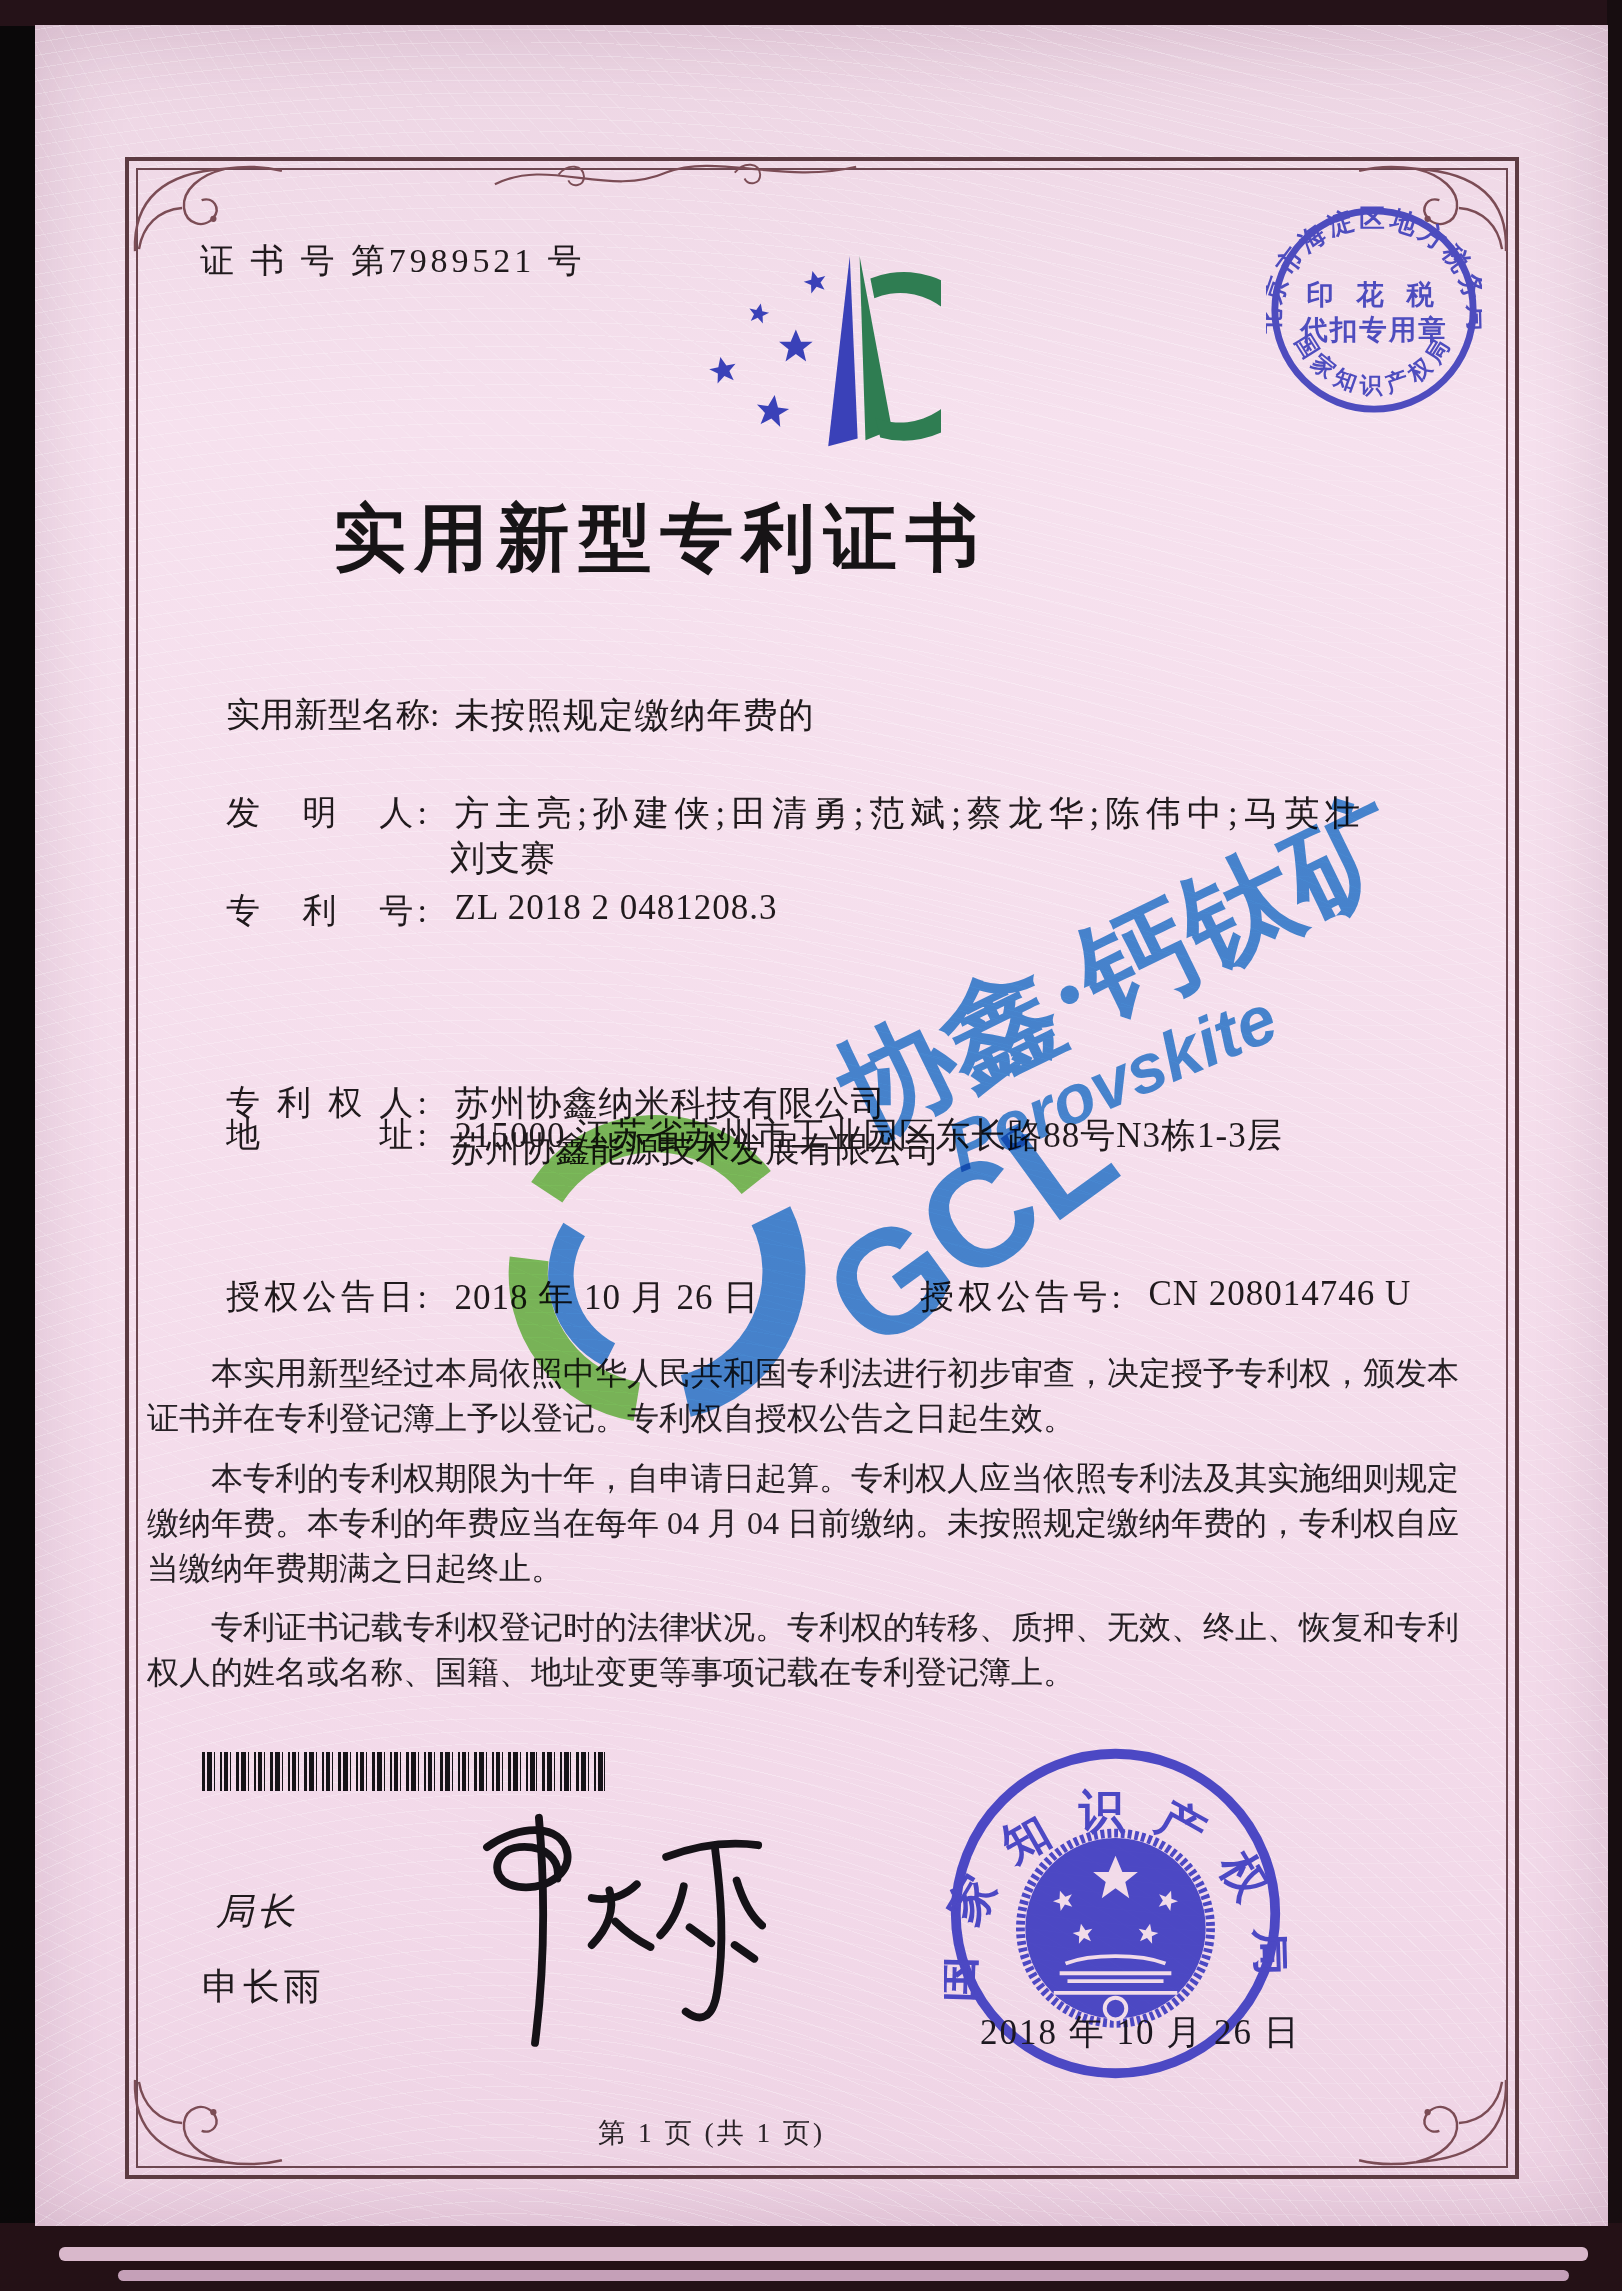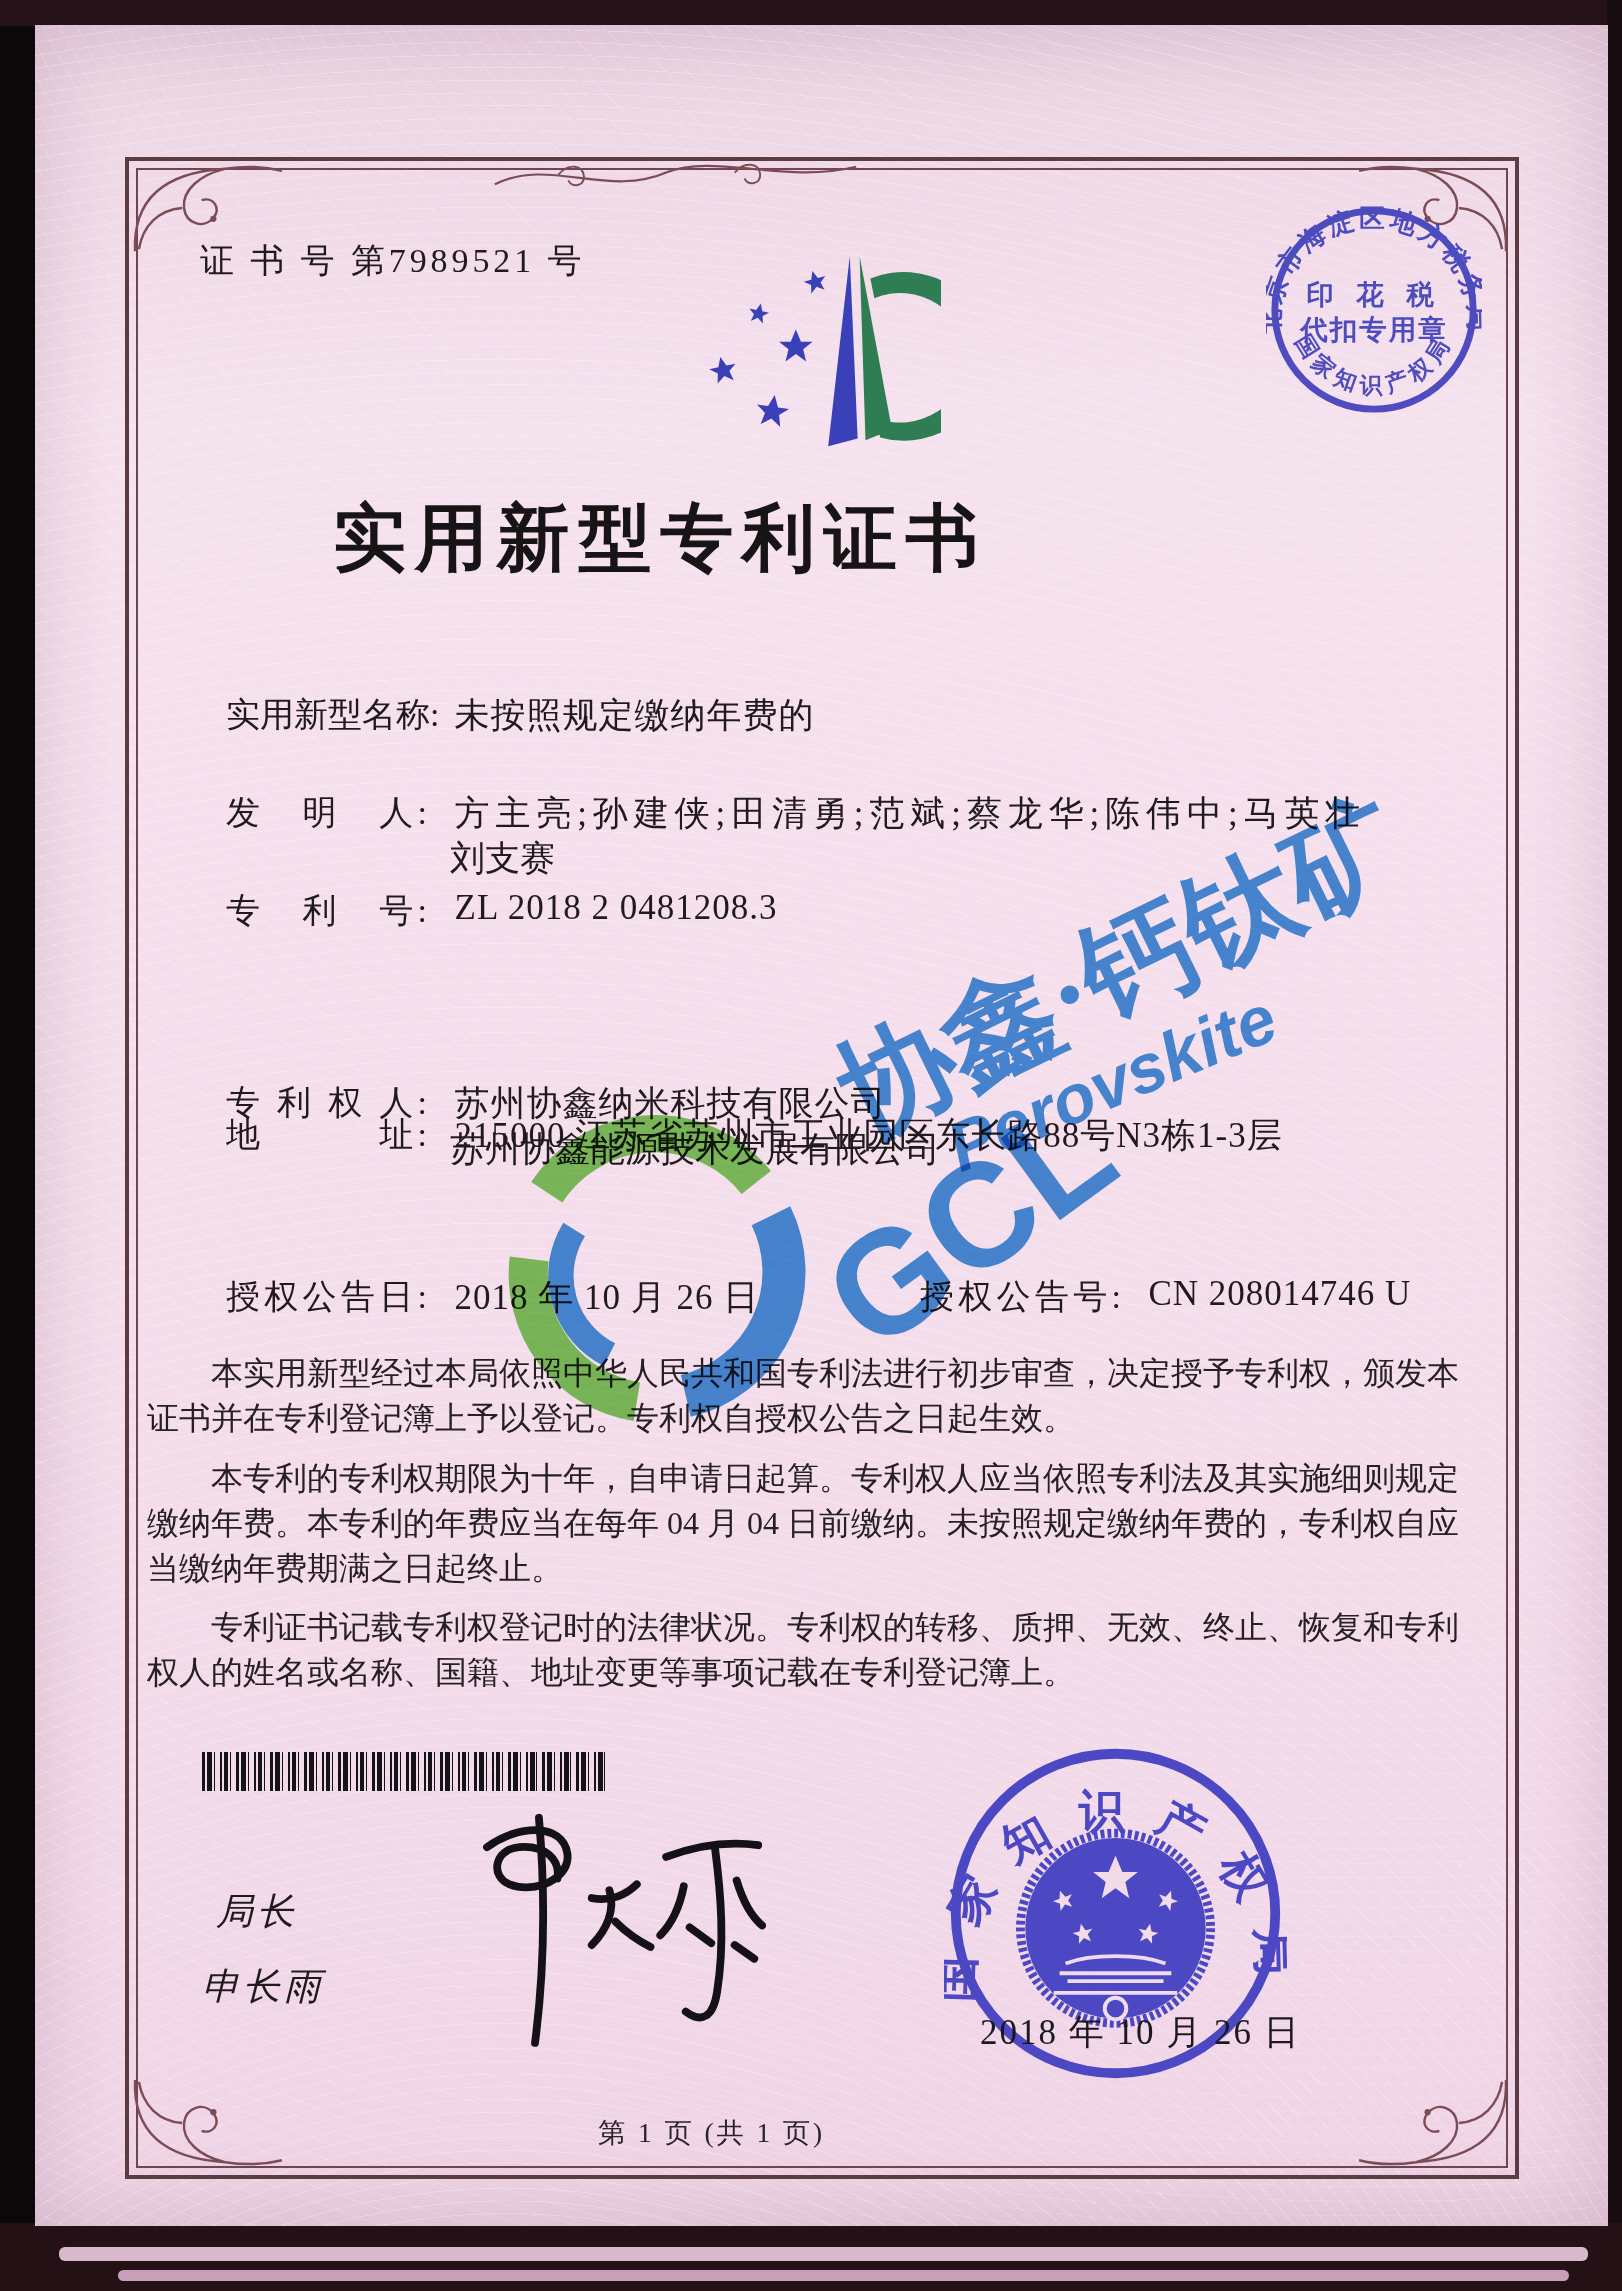--- a/index.html
+++ b/index.html
@@ -31,21 +31,21 @@
   .inv{letter-spacing:5.9px;}
   .grant-right{left:912px;top:1274px;white-space:nowrap;}
   .body-text{left:147px;top:1351px;width:1339px;font-size:32px;line-height:45px;color:#262025;}
   .body-text p{margin:0 0 14.7px 0;text-indent:2em;}
   .barcode{left:202px;top:1752px;width:406px;height:39px;
     background:
      repeating-linear-gradient(90deg,#161318 0 2.9px,rgba(0,0,0,0) 2.9px 4.9px,#161318 4.9px 9.8px,rgba(0,0,0,0) 9.8px 11.8px,
        #161318 11.8px 12.7px,rgba(0,0,0,0) 12.7px 17.6px,#161318 17.6px 19.6px,rgba(0,0,0,0) 19.6px 21.6px,
        #161318 21.6px 26.5px,rgba(0,0,0,0) 26.5px 28px,#161318 28px 29px,rgba(0,0,0,0) 29px 34px);}
   .sig-role{left:208px;top:1887px;font-size:37px;letter-spacing:3.9px;font-style:italic;}
-  .sig-name{left:194px;top:1962px;font-size:37px;letter-spacing:3.9px;font-style:italic;}
+  .sig-name{left:194px;top:1962px;font-size:37px;letter-spacing:3.9px;}
   .date-line{left:980px;top:2009px;font-size:35px;letter-spacing:2px;z-index:60;color:#1d1820;}
   .footer{left:598px;top:2115px;font-size:27.4px;letter-spacing:2.9px;color:#2a2328;}
   .wm{z-index:45;mix-blend-mode:multiply;pointer-events:none;}
   .wm-gcl{left:814px;top:1135px;width:323px;height:172px;font-family:"Liberation Sans","DejaVu Sans",sans-serif;
     font-size:147px;font-weight:bold;color:#1b7ad4;transform:rotate(-36deg);opacity:.8;}
   .wm-zh{left:815px;top:884px;width:647px;font-size:114px;font-weight:bold;color:#1b7ad4;
     transform:rotate(-26deg);opacity:.8;white-space:nowrap;}
   .wm-en{left:931px;top:1012px;width:510px;font-family:"Liberation Sans","DejaVu Sans",sans-serif;
     font-size:69px;font-weight:bold;font-style:italic;color:#1b7ad4;transform:rotate(-23deg);opacity:.8;}
   .stamp-tax{left:1266px;top:202px;z-index:50;opacity:.92;}

